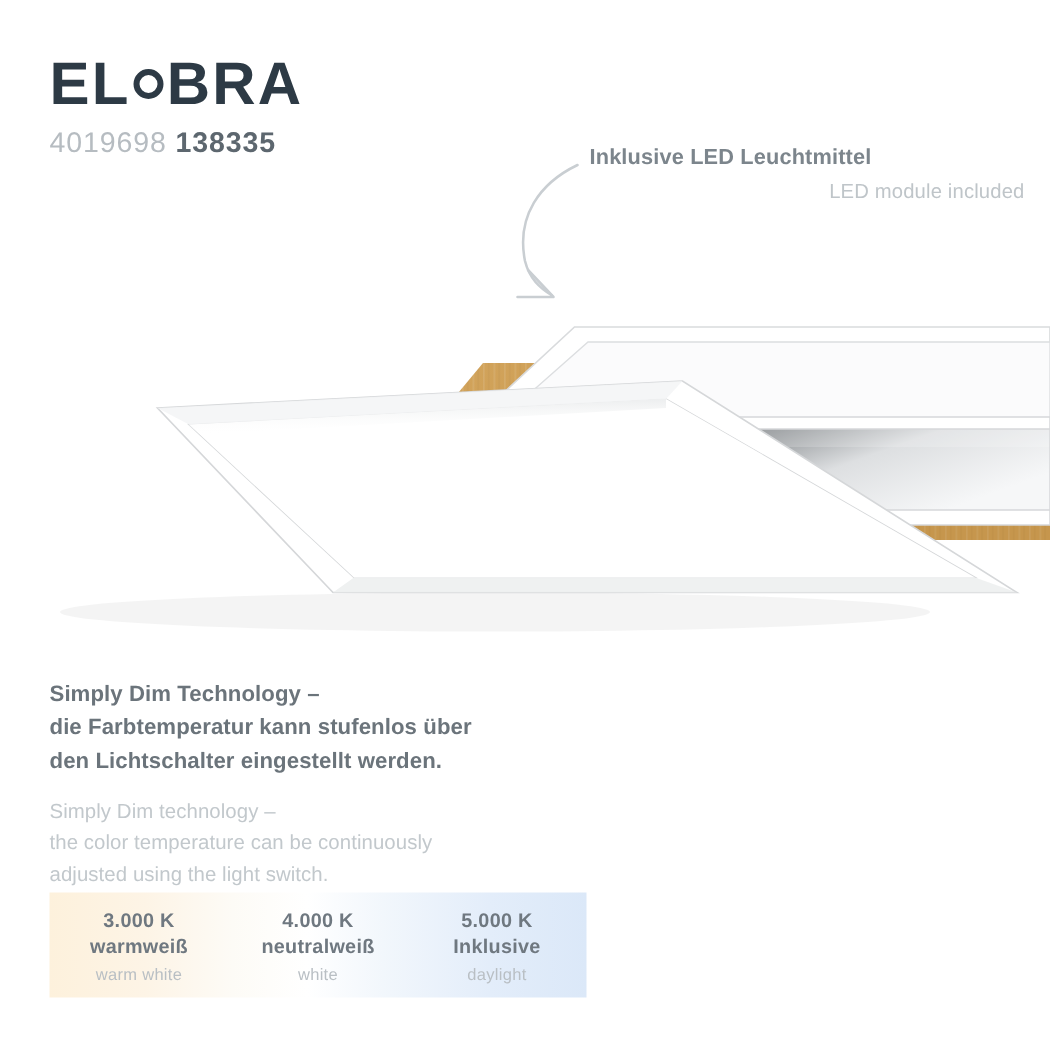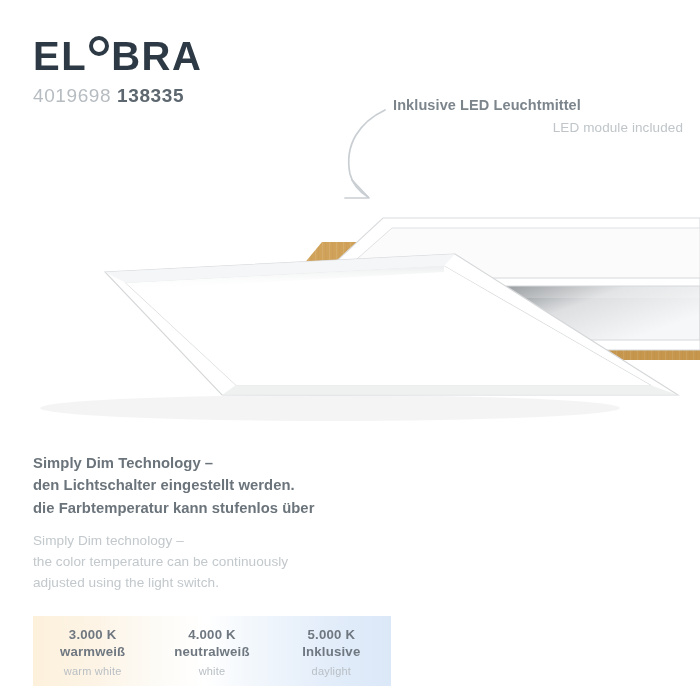--- a/index.html
+++ b/index.html
@@ -24,21 +24,21 @@
     width: 280px;
   }
   .brand-logo {
     font-family: "Liberation Sans", sans-serif;
     font-size: 40px;
     font-weight: 700;
     letter-spacing: 1.5px;
     color: #2d3a45;
     line-height: 1;
     display: flex;
-    align-items: flex-start;
+    align-items: flex-end;
   }
   .brand-logo .ring {
     display: inline-block;
     width: 20px;
     height: 20px;
     border: 4px solid #2d3a45;
     border-radius: 50%;
     margin: 0 2px 10px 2px;
     box-sizing: border-box;
   }
@@ -117,21 +117,21 @@
     font-size: 13.6px;
     color: #c2c8cc;
     line-height: 1.52;
     letter-spacing: 0.05px;
   }
 
   
   .temp-bar {
     position: absolute;
     left: 33px;
-    top: 616px;
+    top: 595px;
     width: 358px;
     height: 70px;
     display: flex;
     background: linear-gradient(to right,
         #fdf1dc 0%,
         #fdf4e6 18%,
         #fdfbf6 34%,
         #ffffff 48%,
         #f2f7fc 62%,
         #e3edfa 82%,
@@ -257,22 +257,22 @@
     </g>
 
     <polygon points="126,103 444,86 650,205 236,205" fill="#ffffff"></polygon>
     <polygon points="126,103 444,86 444,92 126,110" fill="url(#shadeGrad)"></polygon>
   </svg>
 </div>
 
 <div class="desc">
   <div class="desc-de">
     <div class="strong">Simply Dim Technology –</div>
+    <div class="strong">die Farbtemperatur kann stufenlos über</div>
     <div class="strong">den Lichtschalter eingestellt werden.</div>
-    <div class="strong">die Farbtemperatur kann stufenlos über</div>
   </div>
   <div class="desc-en">
     <div>Simply Dim technology –</div>
     <div>the color temperature can be continuously</div>
     <div>adjusted using the light switch.</div>
   </div>
 </div>
 
 <div class="temp-bar">
   <div class="temp-cell">

